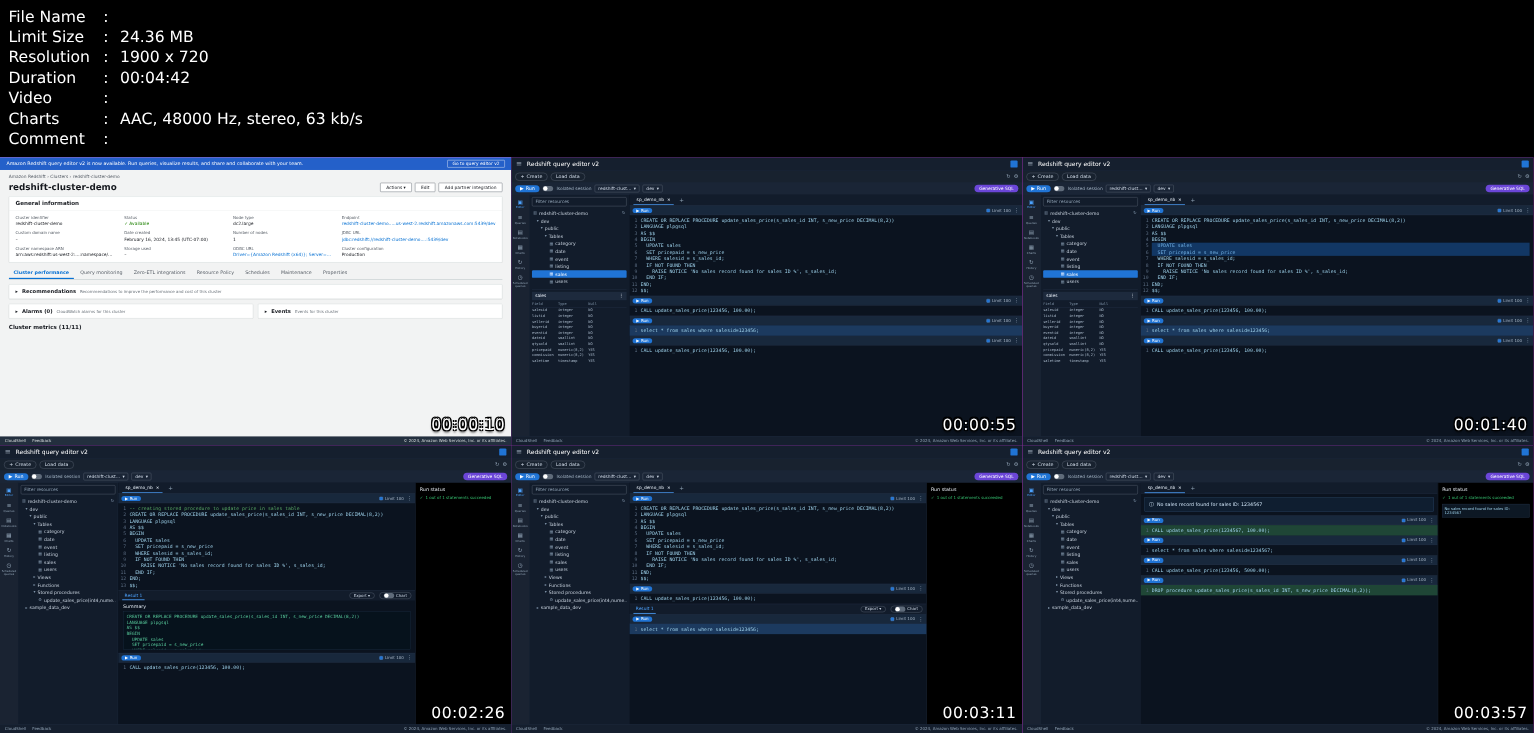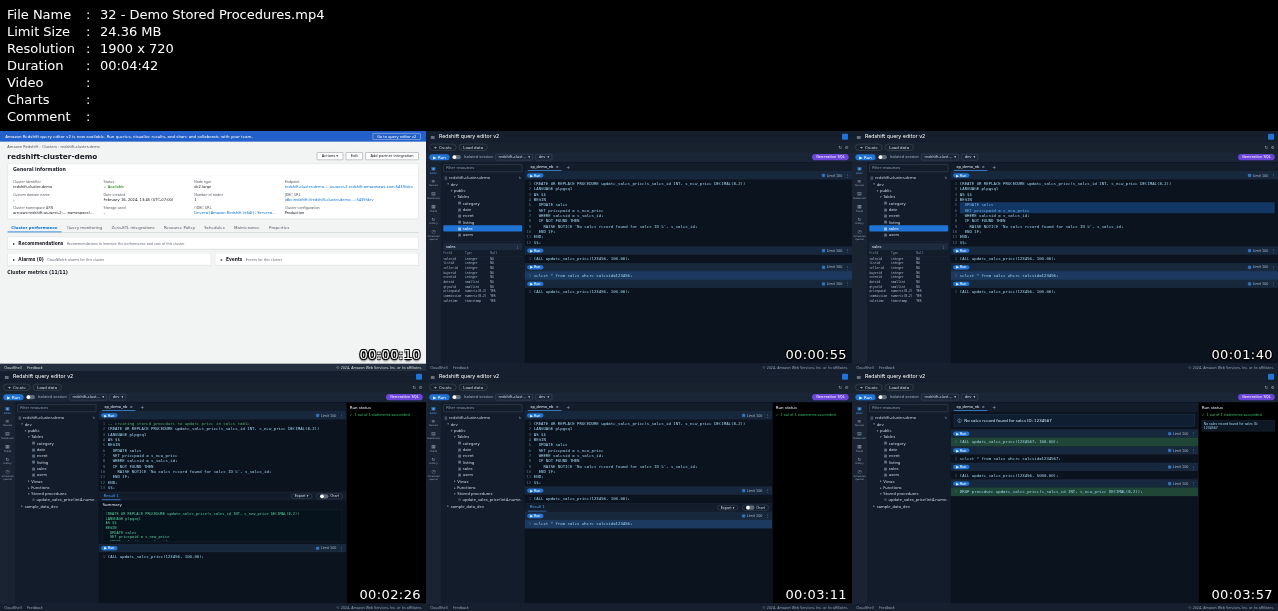--- a/index.html
+++ b/index.html
@@ -106,21 +106,20 @@
 .metrics-h{font-size:14px;font-weight:bold;padding:2px 0 6px}
 .lfoot{height:22px;background:#232f3e;color:#d5dbdb;display:flex;align-items:center;gap:16px;padding:0 12px;font-size:10px;margin-top:auto}
 </style>
 </head>
 <body>
 
 <div class="fileinfo">
   <div class="fi-row">
       <span class="fi-label">File Name</span>
       <span class="fi-colon">:</span>
-      <span>32 - Demo Stored Procedures.mp4</span>
     </div>
   <div class="fi-row">
       <span class="fi-label">Limit Size</span>
       <span class="fi-colon">:</span>
       <span>24.36 MB</span>
     </div>
   <div class="fi-row">
       <span class="fi-label">Resolution</span>
       <span class="fi-colon">:</span>
       <span>1900 x 720</span>
@@ -130,20 +129,21 @@
       <span class="fi-colon">:</span>
       <span>00:04:42</span>
     </div>
   <div class="fi-row">
       <span class="fi-label">Video</span>
       <span class="fi-colon">:</span>
     </div>
   <div class="fi-row">
       <span class="fi-label">Charts</span>
       <span class="fi-colon">:</span>
+      <span>AAC, 48000 Hz, stereo, 63 kb/s</span>
     </div>
   <div class="fi-row">
       <span class="fi-label">Comment</span>
       <span class="fi-colon">:</span>
       <span></span>
     </div>
 </div>
 
 <div class="grid">
 

